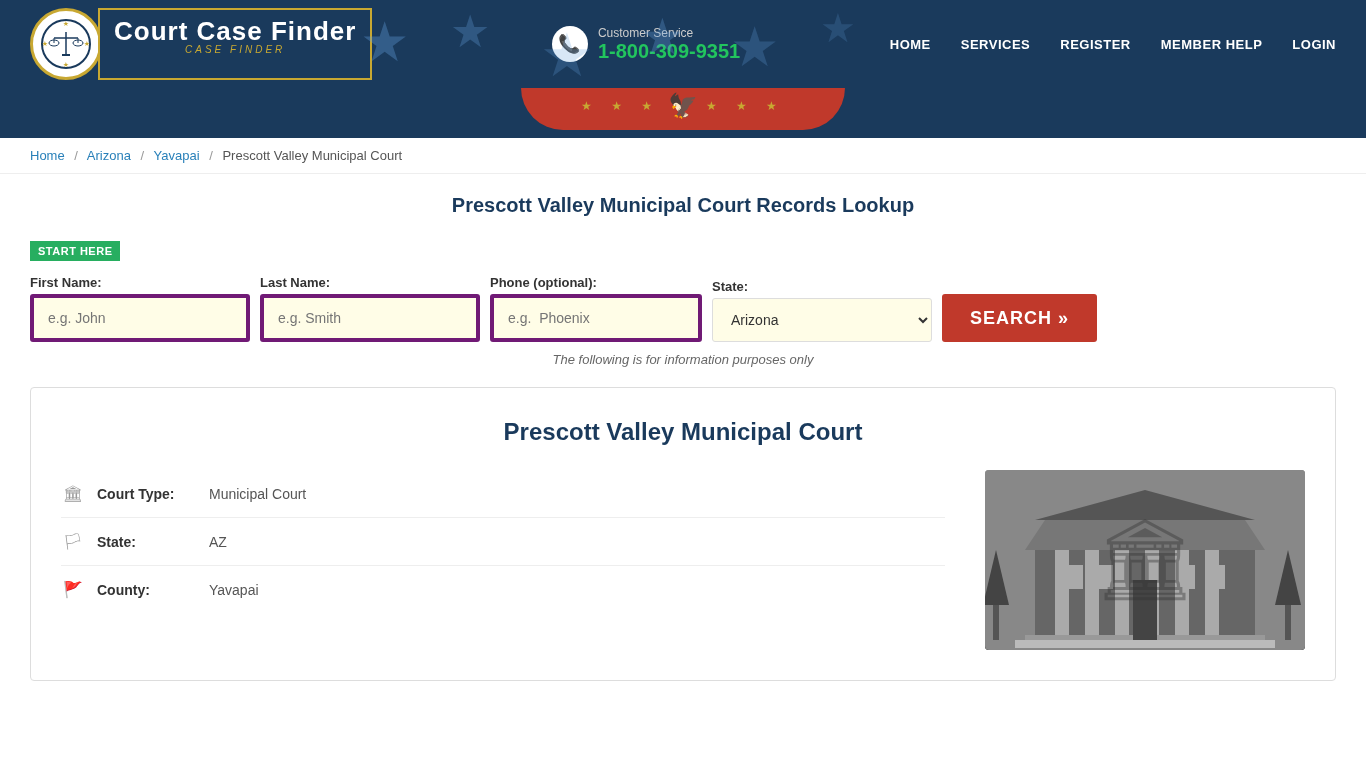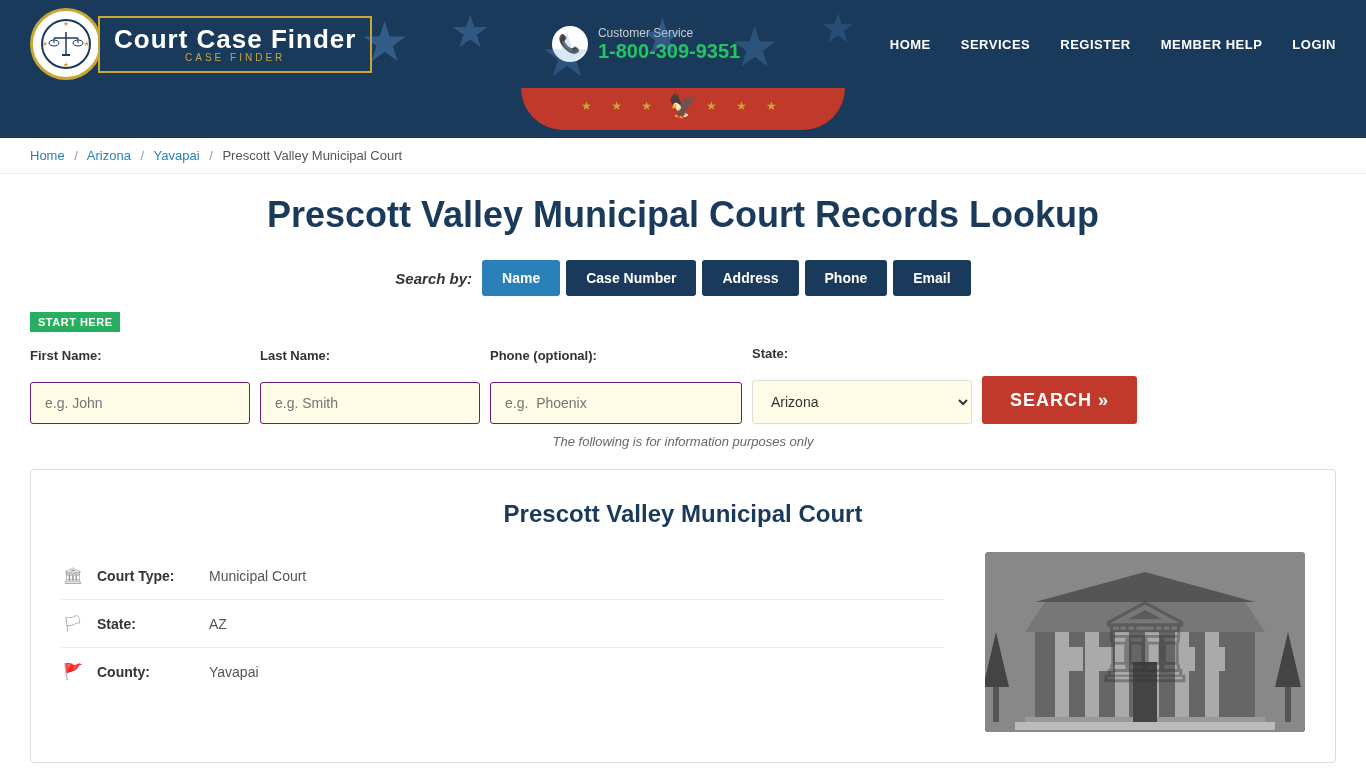--- a/index.html
+++ b/index.html
@@ -9,21 +9,20 @@
     .header {
       background: #1a3a5c;
       display: flex;
       align-items: center;
       justify-content: space-between;
       padding: 8px 30px;
       position: relative;
     }
     .logo-area {
       display: flex;
-      align-items: center;
       gap: 0;
     }
     .logo-circle {
       width: 72px;
       height: 72px;
       border-radius: 50%;
       background: #fff;
       border: 3px solid #c8a832;
       display: flex;
       align-items: center;
@@ -107,21 +106,21 @@
     .breadcrumb .sep { margin: 0 6px; color: #999; }
     .breadcrumb .current { color: #555; }
 
     
     .main-content {
       padding: 20px 30px;
       max-width: 1366px;
     }
     .page-title {
       text-align: center;
-      font-size: 36px;
+      font-size: 20px;
       font-weight: bold;
       color: #1a3a5c;
       margin-bottom: 24px;
     }
 
     
     .search-by-row {
       display: flex;
       align-items: center;
       justify-content: center;
@@ -167,37 +166,37 @@
     
     .form-row {
       display: flex;
       gap: 10px;
       align-items: flex-end;
       margin-bottom: 10px;
     }
     .form-group {
       display: flex;
       flex-direction: column;
-      gap: 19px;
+      gap: 4px;
     }
     .form-label {
       font-size: 13px;
       font-weight: bold;
       color: #333;
     }
     .form-input {
       padding: 12px 14px;
-      border: 1px solid #701a75;
+      border: 4px solid #701a75;
       border-radius: 3px;
       font-size: 14px;
       background: #fffde7;
       width: 220px;
       color: #999;
     }
-    .form-input.city { width: 252px; }
+    .form-input.city { width: 212px; }
     .form-select {
       padding: 12px 14px;
       border: 1px solid #ddd;
       border-radius: 3px;
       font-size: 14px;
       background: #fffde7;
       width: 220px;
       color: #333;
       appearance: auto;
     }
@@ -330,21 +329,21 @@
         <line x1="14" y1="20" x2="38" y2="20" stroke="#1a3a5c" stroke-width="1.5"></line>
         <ellipse cx="14" cy="25" rx="5" ry="3" fill="none" stroke="#1a3a5c" stroke-width="1"></ellipse>
         <ellipse cx="38" cy="25" rx="5" ry="3" fill="none" stroke="#1a3a5c" stroke-width="1"></ellipse>
         <line x1="14" y1="20" x2="14" y2="25" stroke="#1a3a5c" stroke-width="1"></line>
         <line x1="38" y1="20" x2="38" y2="25" stroke="#1a3a5c" stroke-width="1"></line>
         <rect x="22" y="36" width="8" height="2" fill="#1a3a5c"></rect>
       </svg>
     </div>
     <div class="logo-text-area">
       <div class="court" style="font-size:26px;letter-spacing:1px;color:#fff;font-weight:900;">Court Case Finder</div>
-      <div class="case-finder" style="font-size:10px;letter-spacing:3px;color:#c8a832;">CASE FINDER</div>
+      <div class="case-finder" style="font-size:10px;letter-spacing:3px;color:#c8a832;font-style:italic;">CASE FINDER</div>
     </div>
   </div>
 
   <div class="customer-service">
     <div class="cs-icon">📞</div>
     <div>
       <div class="cs-label">Customer Service</div>
       <div class="cs-phone">1-800-309-9351</div>
     </div>
   </div>
@@ -372,28 +371,20 @@
   <a href="#">Arizona</a>
   <span class="sep">/</span>
   <a href="#">Yavapai</a>
   <span class="sep">/</span>
   <span class="current">Prescott Valley Municipal Court</span>
 </div>
 
 <div class="main-content">
   <h1 class="page-title">Prescott Valley Municipal Court Records Lookup</h1>
 
-  <div class="search-by-row">
-    <span class="search-by-label">Search by:</span>
-    <button class="tab-btn active">Name</button>
-    <button class="tab-btn inactive">Case Number</button>
-    <button class="tab-btn inactive">Address</button>
-    <button class="tab-btn inactive">Phone</button>
-    <button class="tab-btn inactive">Email</button>
-  </div>
 
   <div style="margin-bottom:6px;">
     <span class="start-here">START HERE</span>
   </div>
 
   <div class="form-row">
     <div class="form-group">
       <label class="form-label">First Name:</label>
       <input type="text" class="form-input" placeholder="e.g. John" style="">
     </div>

